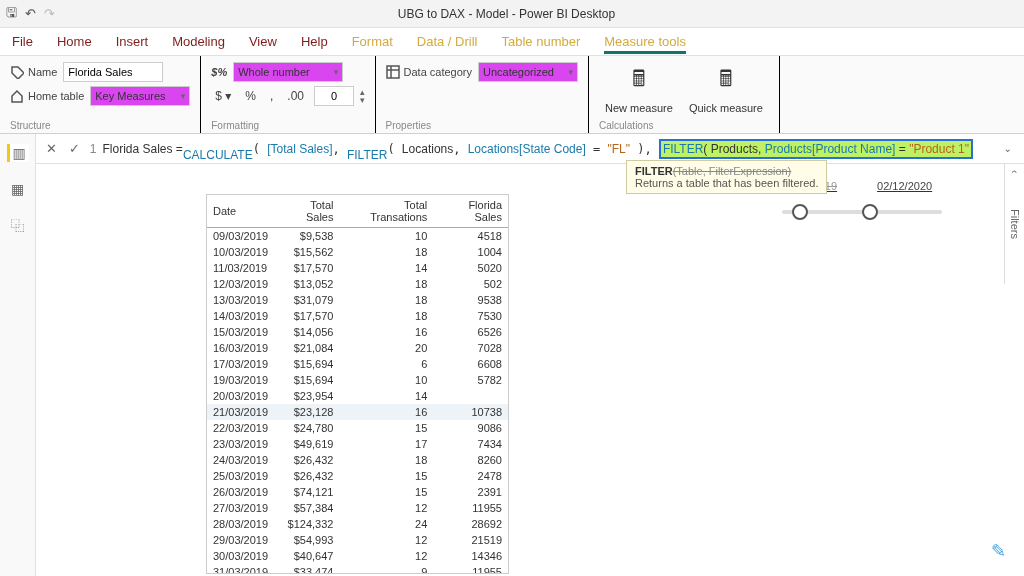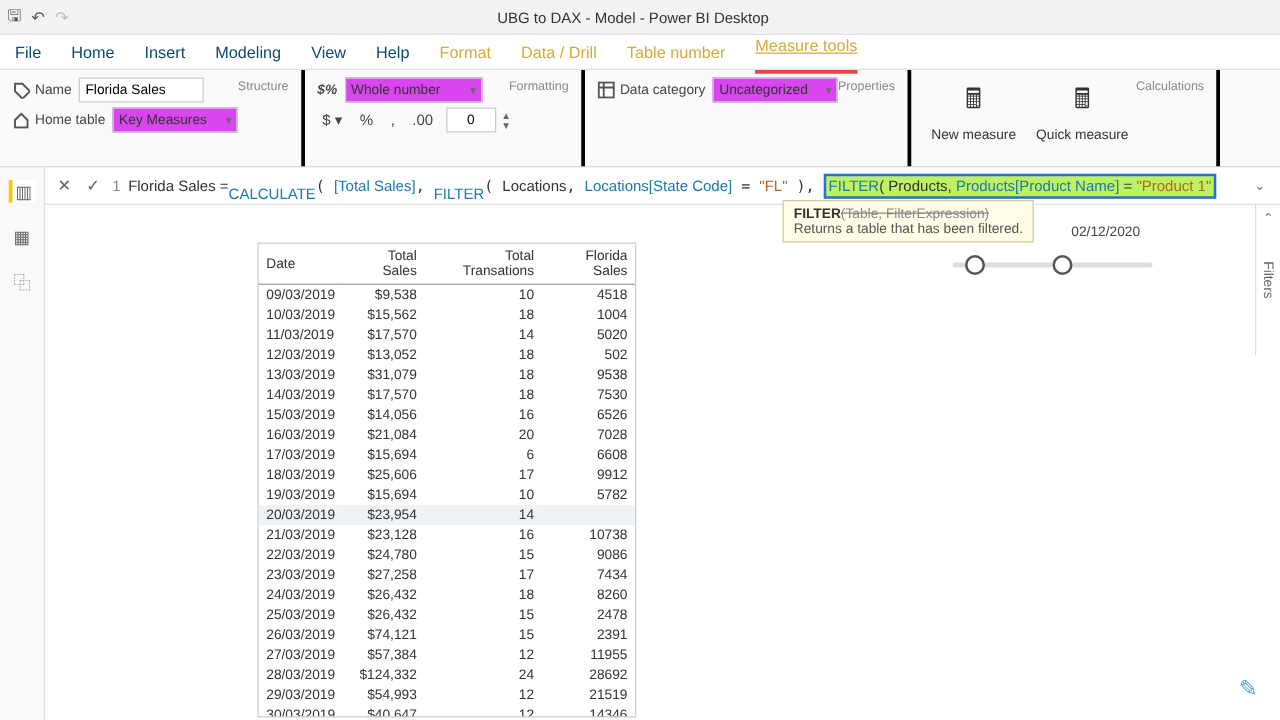--- a/index.html
+++ b/index.html
@@ -6,27 +6,27 @@
 body { background: #fff; width: 1024px; height: 576px; overflow: hidden; font-size: 12px; color: #333; position: relative; }
 
 
 .titlebar { height: 28px; background: #f3f3f3; display: flex; align-items: center; padding: 0 6px; border-bottom: 1px solid #e0e0e0; }
 .titlebar .qat { display: flex; gap: 8px; align-items: center; }
 .titlebar .qat span { color: #555; font-size: 13px; }
 .titlebar .title { flex: 1; text-align: center; color: #333; font-size: 12px; }
 
 
 .ribbon-tabs { height: 28px; display: flex; align-items: center; padding: 0 12px; gap: 24px; border-bottom: 1px solid #e0e0e0; }
-.ribbon-tabs .tab { font-size: 13px; color: #0c4a6e; cursor: pointer; padding: 4px 0; }
+.ribbon-tabs .tab { font-size: 13px; color: #7f1d1d; cursor: pointer; padding: 4px 0; }
 .ribbon-tabs .tab.accent { color: #d4aa3a; }
-.ribbon-tabs .tab.active { color: #d4aa3a; border-bottom: 3px solid #ef4444; padding-bottom: 12px; text-decoration: underline; }
+.ribbon-tabs .tab.active { color: #d4aa3a; border-bottom: 3px solid #0f766e; padding-bottom: 2px; }
 
 
 .ribbon { height: 78px; display: flex; border-bottom: 1px solid #d0d0d0; background: #fafafa; }
-.rgroup { border-right: 3px solid #000000; padding: 6px 10px 2px 10px; display: flex; justify-content: space-between; }
+.rgroup { border-right: 1px solid #000000; padding: 6px 10px 2px 10px; display: flex; flex-direction: column; justify-content: space-between; }
 .rgroup .label { text-align: left; font-size: 10px; color: #888; margin-top: 2px; }
 .rrow { display: flex; align-items: center; gap: 6px; margin-bottom: 4px; }
 .rlbl { font-size: 11px; color: #444; display: flex; align-items: center; gap: 4px; }
 .rinput { border: 1px solid #ccc; height: 20px; padding: 0 4px; font-size: 11px; background: #fff; }
 .rselect { border: 1px solid #ccc; height: 20px; padding: 0 18px 0 4px; font-size: 11px; background: #d946ef; position: relative; display:inline-flex; align-items:center; min-width:80px;}
 .rselect::after { content:"▾"; position:absolute; right:4px; font-size:9px; color:#666;}
 .fmtbtn { border:1px solid transparent; padding:1px 3px; font-size:12px; color:#444; background:transparent;}
 .calc-btn { display:flex; flex-direction:column; align-items:center; gap:2px; padding:0 6px; font-size:11px; color:#333; }
 .calc-btn .ic { font-size:22px; }
 .calc-row { display:flex; gap:4px; }
@@ -56,21 +56,21 @@
 
 .canvas { position:absolute; left:36px; top:164px; right:20px; bottom:0; background:#fff; }
 .visual { position:absolute; left:170px; top:30px; width:303px; height:380px; border:1px solid #ccc; background:#fff; overflow:hidden; }
 .tbl { width:100%; border-collapse:collapse; font-size:11px; }
 .tbl th { text-align:left; font-weight:400; padding:4px 6px; border-bottom:1px solid #aaa; color:#333; background:#fff;}
 .tbl th.num, .tbl td.num { text-align:right; }
 .tbl td { padding:2px 6px; color:#333; }
 .tbl tbody tr:nth-child(12) td { background:#eef3f8;margin-top:20px; } 
 
 
-.slicer { position:absolute; right:82px; top:16px; width:160px; display:flex; align-items:center; gap:10px; }
+.slicer { position:absolute; right:62px; top:16px; width:160px; display:flex; align-items:center; gap:10px;text-decoration:underline; }
 .slicer .dates { display:flex; gap:40px; font-size:11px; color:#444;}
 .slicer .track { position:absolute; top:30px; left:0; right:0; height:4px; background:#ddd; border-radius:2px;}
 .slicer .thumb { position:absolute; top:24px; width:16px; height:16px; border:2px solid #555; border-radius:50%; background:#fff;}
 
 
 .filters-tab { position:absolute; right:0; top:164px; width:20px; height:120px; border-left:1px solid #ddd; display:flex; align-items:center; justify-content:center; }
 .filters-tab span { writing-mode: vertical-rl; font-size:11px; color:#666;}
 .filters-tab .chev { position:absolute; top:6px; font-size:10px; color:#666;}
 
 
@@ -268,26 +268,20 @@
             <td class="num">20</td>
             <td class="num">7028</td>
           </tr>
           <tr>
             <td>17/03/2019</td>
             <td class="num">$15,694</td>
             <td class="num">6</td>
             <td class="num">6608</td>
           </tr>
           <tr>
-            <td>18/03/2019</td>
-            <td class="num">$25,606</td>
-            <td class="num">17</td>
-            <td class="num">9912</td>
-          </tr>
-          <tr>
             <td>19/03/2019</td>
             <td class="num">$15,694</td>
             <td class="num">10</td>
             <td class="num">5782</td>
           </tr>
           <tr>
             <td>20/03/2019</td>
             <td class="num">$23,954</td>
             <td class="num">14</td>
             <td class="num"></td>
@@ -299,21 +293,21 @@
             <td class="num">10738</td>
           </tr>
           <tr>
             <td>22/03/2019</td>
             <td class="num">$24,780</td>
             <td class="num">15</td>
             <td class="num">9086</td>
           </tr>
           <tr>
             <td>23/03/2019</td>
-            <td class="num">$27,258</td>
+            <td class="num">$49,619</td>
             <td class="num">17</td>
             <td class="num">7434</td>
           </tr>
           <tr>
             <td>24/03/2019</td>
             <td class="num">$26,432</td>
             <td class="num">18</td>
             <td class="num">8260</td>
           </tr>
           <tr>

